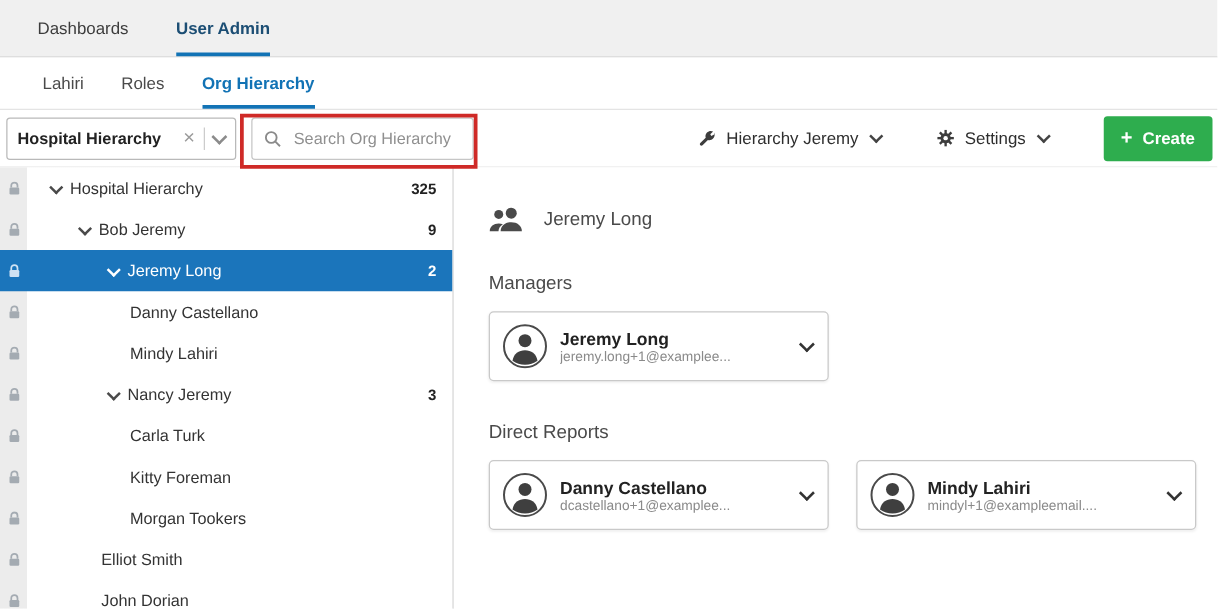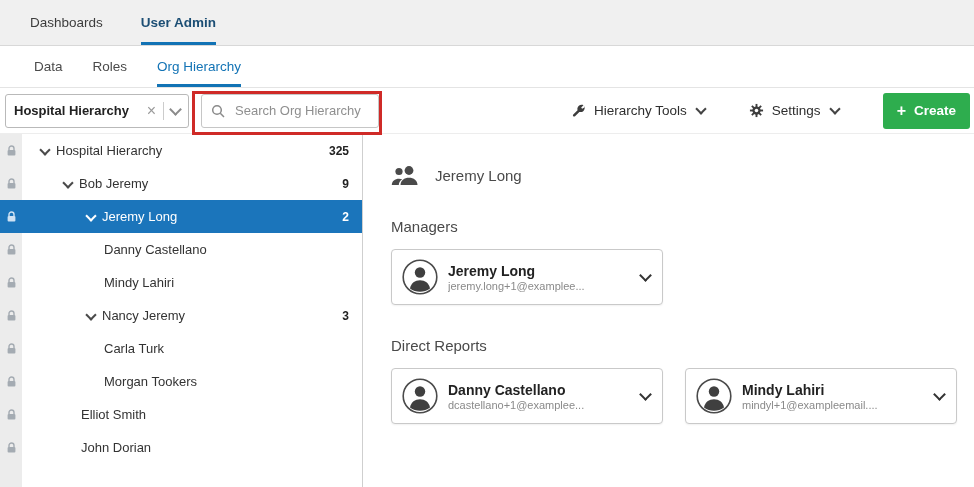--- a/index.html
+++ b/index.html
@@ -11,21 +11,21 @@
   .topnav{height:46px;background:#f0f0f0;border-bottom:1px solid #d8d8d8;
     display:flex;align-items:stretch;padding-left:30px;gap:38px;box-sizing:border-box}
   .tab{display:flex;align-items:center;font-size:13.5px;color:#3c3c3c;cursor:pointer;
     border-bottom:3px solid transparent;padding-top:3px;box-sizing:border-box}
   .tab.active{color:#1c4e74;font-weight:bold;border-bottom-color:var(--accent-blue,#1273b5)}
   
   .subnav{height:42px;background:#fff;border-bottom:1px solid #e4e4e4;
     display:flex;align-items:stretch;padding-left:34px;gap:30px;box-sizing:border-box}
   .subtab{display:flex;align-items:center;font-size:13.5px;color:#4a4a4a;cursor:pointer;
     border-bottom:3px solid transparent;padding-top:3px;box-sizing:border-box}
-  .subtab.active{color:var(--accent-blue,#1273b5);font-weight:normal;
+  .subtab.active{color:var(--accent-blue,#1273b5);font-weight:bold;
     border-bottom-color:var(--accent-blue,#1273b5)}
   
   .toolbar{height:46px;display:flex;align-items:center;background:#fff;
     padding:0 4px 0 5px;border-bottom:1px solid #ededed;box-sizing:border-box}
   .hsel{width:184px;height:34px;border:1px solid #b9b9b9;border-radius:3px;
     display:flex;align-items:center;padding:0 8px;gap:7px;box-sizing:border-box;background:#fff}
   .hsel-text{flex:1;font-size:13px;color:#222;font-weight:bold;white-space:nowrap;overflow:hidden}
   .xicon{color:#9a9a9a;font-size:16px;line-height:1;cursor:pointer}
   .xicon::before{content:"\00d7"}
   .vdiv{width:1px;align-self:stretch;margin:7px 0;background:#ccc}
@@ -84,21 +84,21 @@
 </style>
 </head>
 <body>
 
 <div class="topnav">
   <div class="tab">Dashboards</div>
   <div class="tab active">User Admin</div>
 </div>
 
 <div class="subnav">
-  <div class="subtab">Data</div>
+  <div class="subtab">Lahiri</div>
   <div class="subtab">Roles</div>
   <div class="subtab active">Org Hierarchy</div>
 </div>
 
 <div class="toolbar">
   <div class="hsel">
     <span class="hsel-text">Hospital Hierarchy</span>
     <span class="xicon"></span>
     <span class="vdiv"></span>
     <span class="chev"></span>
@@ -114,21 +114,21 @@
     <input class="sinput" placeholder="Search Org Hierarchy" style="">
   </div>
 
   <div class="tbright">
     <div class="ddbtn">
       <span style="display:flex">
         <svg width="15" height="15" viewBox="0 0 16 16">
           <path d="M14.2 3.2c.8 1.7.5 3.8-.9 5.2-1.2 1.2-2.9 1.6-4.4 1.1l-4.6 4.6c-.5.5-1.4.5-1.9 0s-.5-1.4 0-1.9l4.6-4.6C6.5 6.1 6.9 4.4 8.1 3.2c1.4-1.4 3.5-1.7 5.2-.9L10.9 4.7l.9 1.5 2.4-1.4z" fill="#3d3d3d"></path>
         </svg>
       </span>
-      <span>Hierarchy Tools</span>
+      <span>Hierarchy Jeremy</span>
       <span class="chev"></span>
     </div>
 
     <div class="ddbtn">
       <span style="display:flex">
         <svg width="15" height="15" viewBox="0 0 16 16">
           <g fill="#3d3d3d">
             <rect x="7" y="1" width="2" height="14"></rect>
             <rect x="1" y="7" width="14" height="2"></rect>
             <rect x="7" y="1" width="2" height="14" transform="rotate(45 8 8)"></rect>
@@ -237,20 +237,30 @@
       <span class="lockcell">
           <svg width="11" height="12" viewBox="0 0 11 12">
             <path d="M3 5V3.5a2.5 2.5 0 0 1 5 0V5" fill="none" stroke="currentColor" stroke-width="1.4"></path>
             <rect x="1.6" y="5" width="7.8" height="5.6" rx="1" fill="currentColor"></rect>
           </svg>
         </span>
       <span class="tlabel">Carla Turk</span>
       <span class="tcount"></span>
     </div>
 
+    <div class="trow f3">
+      <span class="lockcell">
+          <svg width="11" height="12" viewBox="0 0 11 12">
+            <path d="M3 5V3.5a2.5 2.5 0 0 1 5 0V5" fill="none" stroke="currentColor" stroke-width="1.4"></path>
+            <rect x="1.6" y="5" width="7.8" height="5.6" rx="1" fill="currentColor"></rect>
+          </svg>
+        </span>
+      <span class="tlabel">Kitty Foreman</span>
+      <span class="tcount"></span>
+    </div>
 
     <div class="trow f3">
       <span class="lockcell">
           <svg width="11" height="12" viewBox="0 0 11 12">
             <path d="M3 5V3.5a2.5 2.5 0 0 1 5 0V5" fill="none" stroke="currentColor" stroke-width="1.4"></path>
             <rect x="1.6" y="5" width="7.8" height="5.6" rx="1" fill="currentColor"></rect>
           </svg>
         </span>
       <span class="tlabel">Morgan Tookers</span>
       <span class="tcount"></span>

